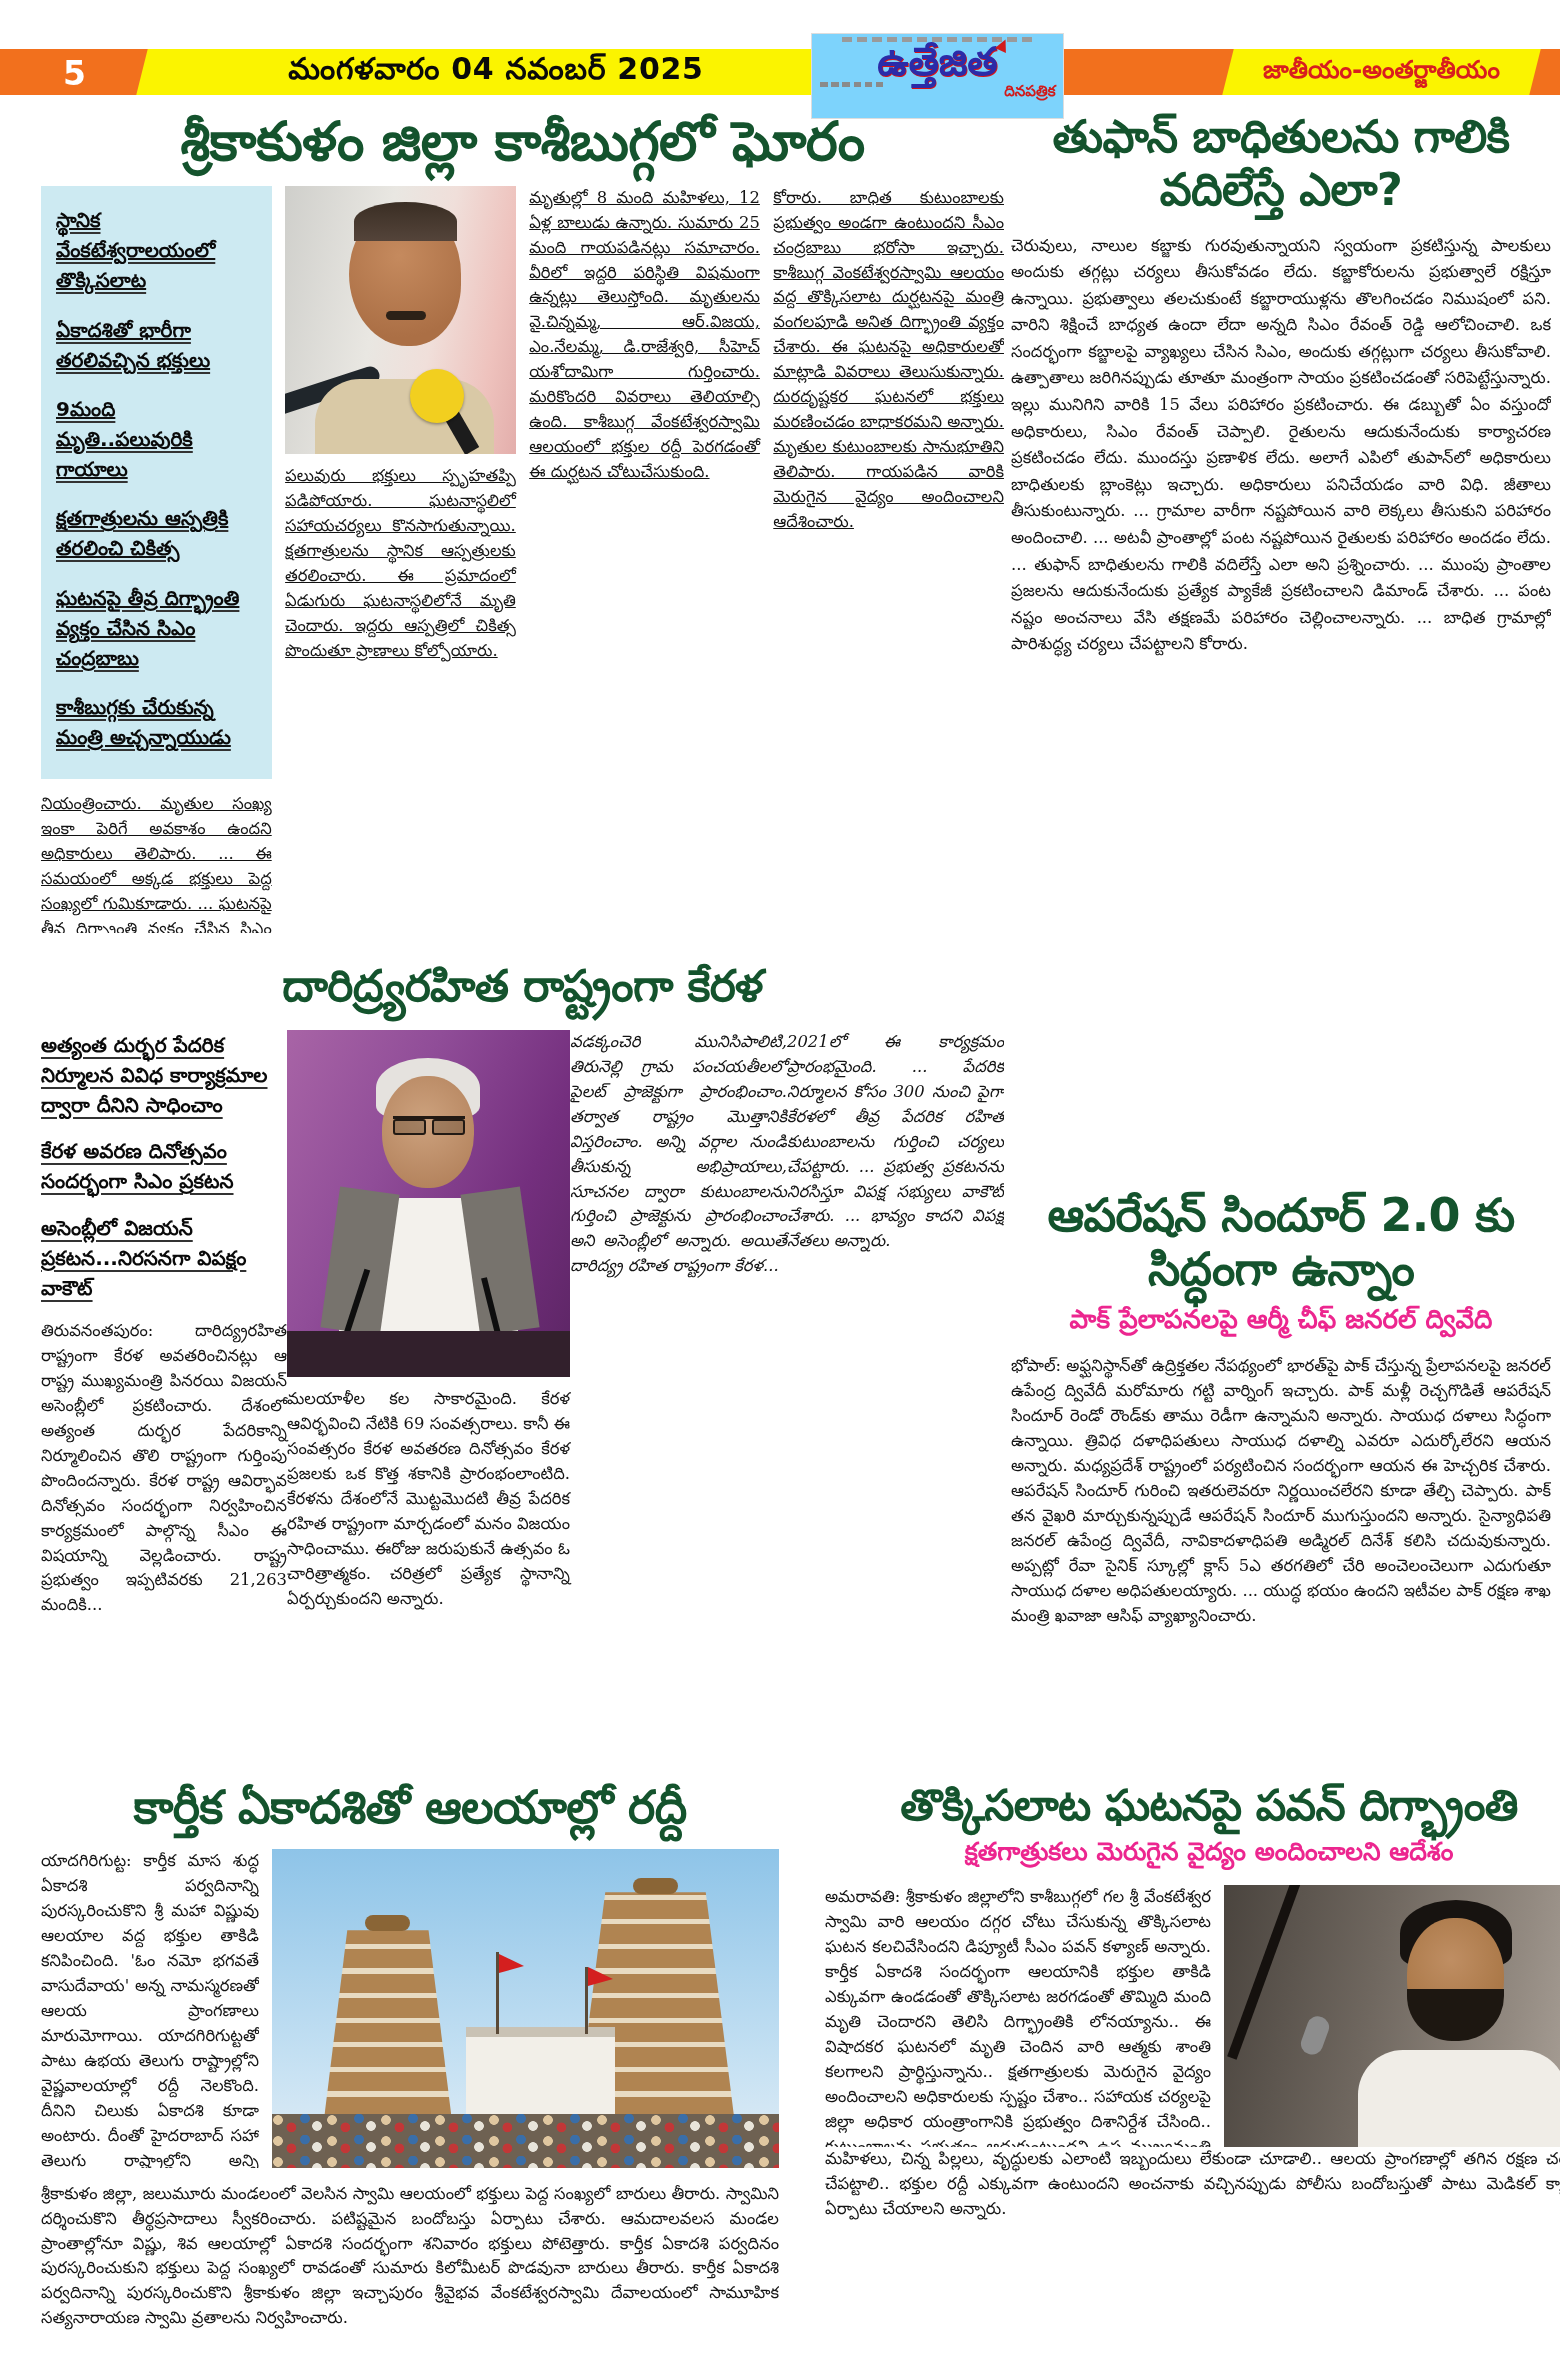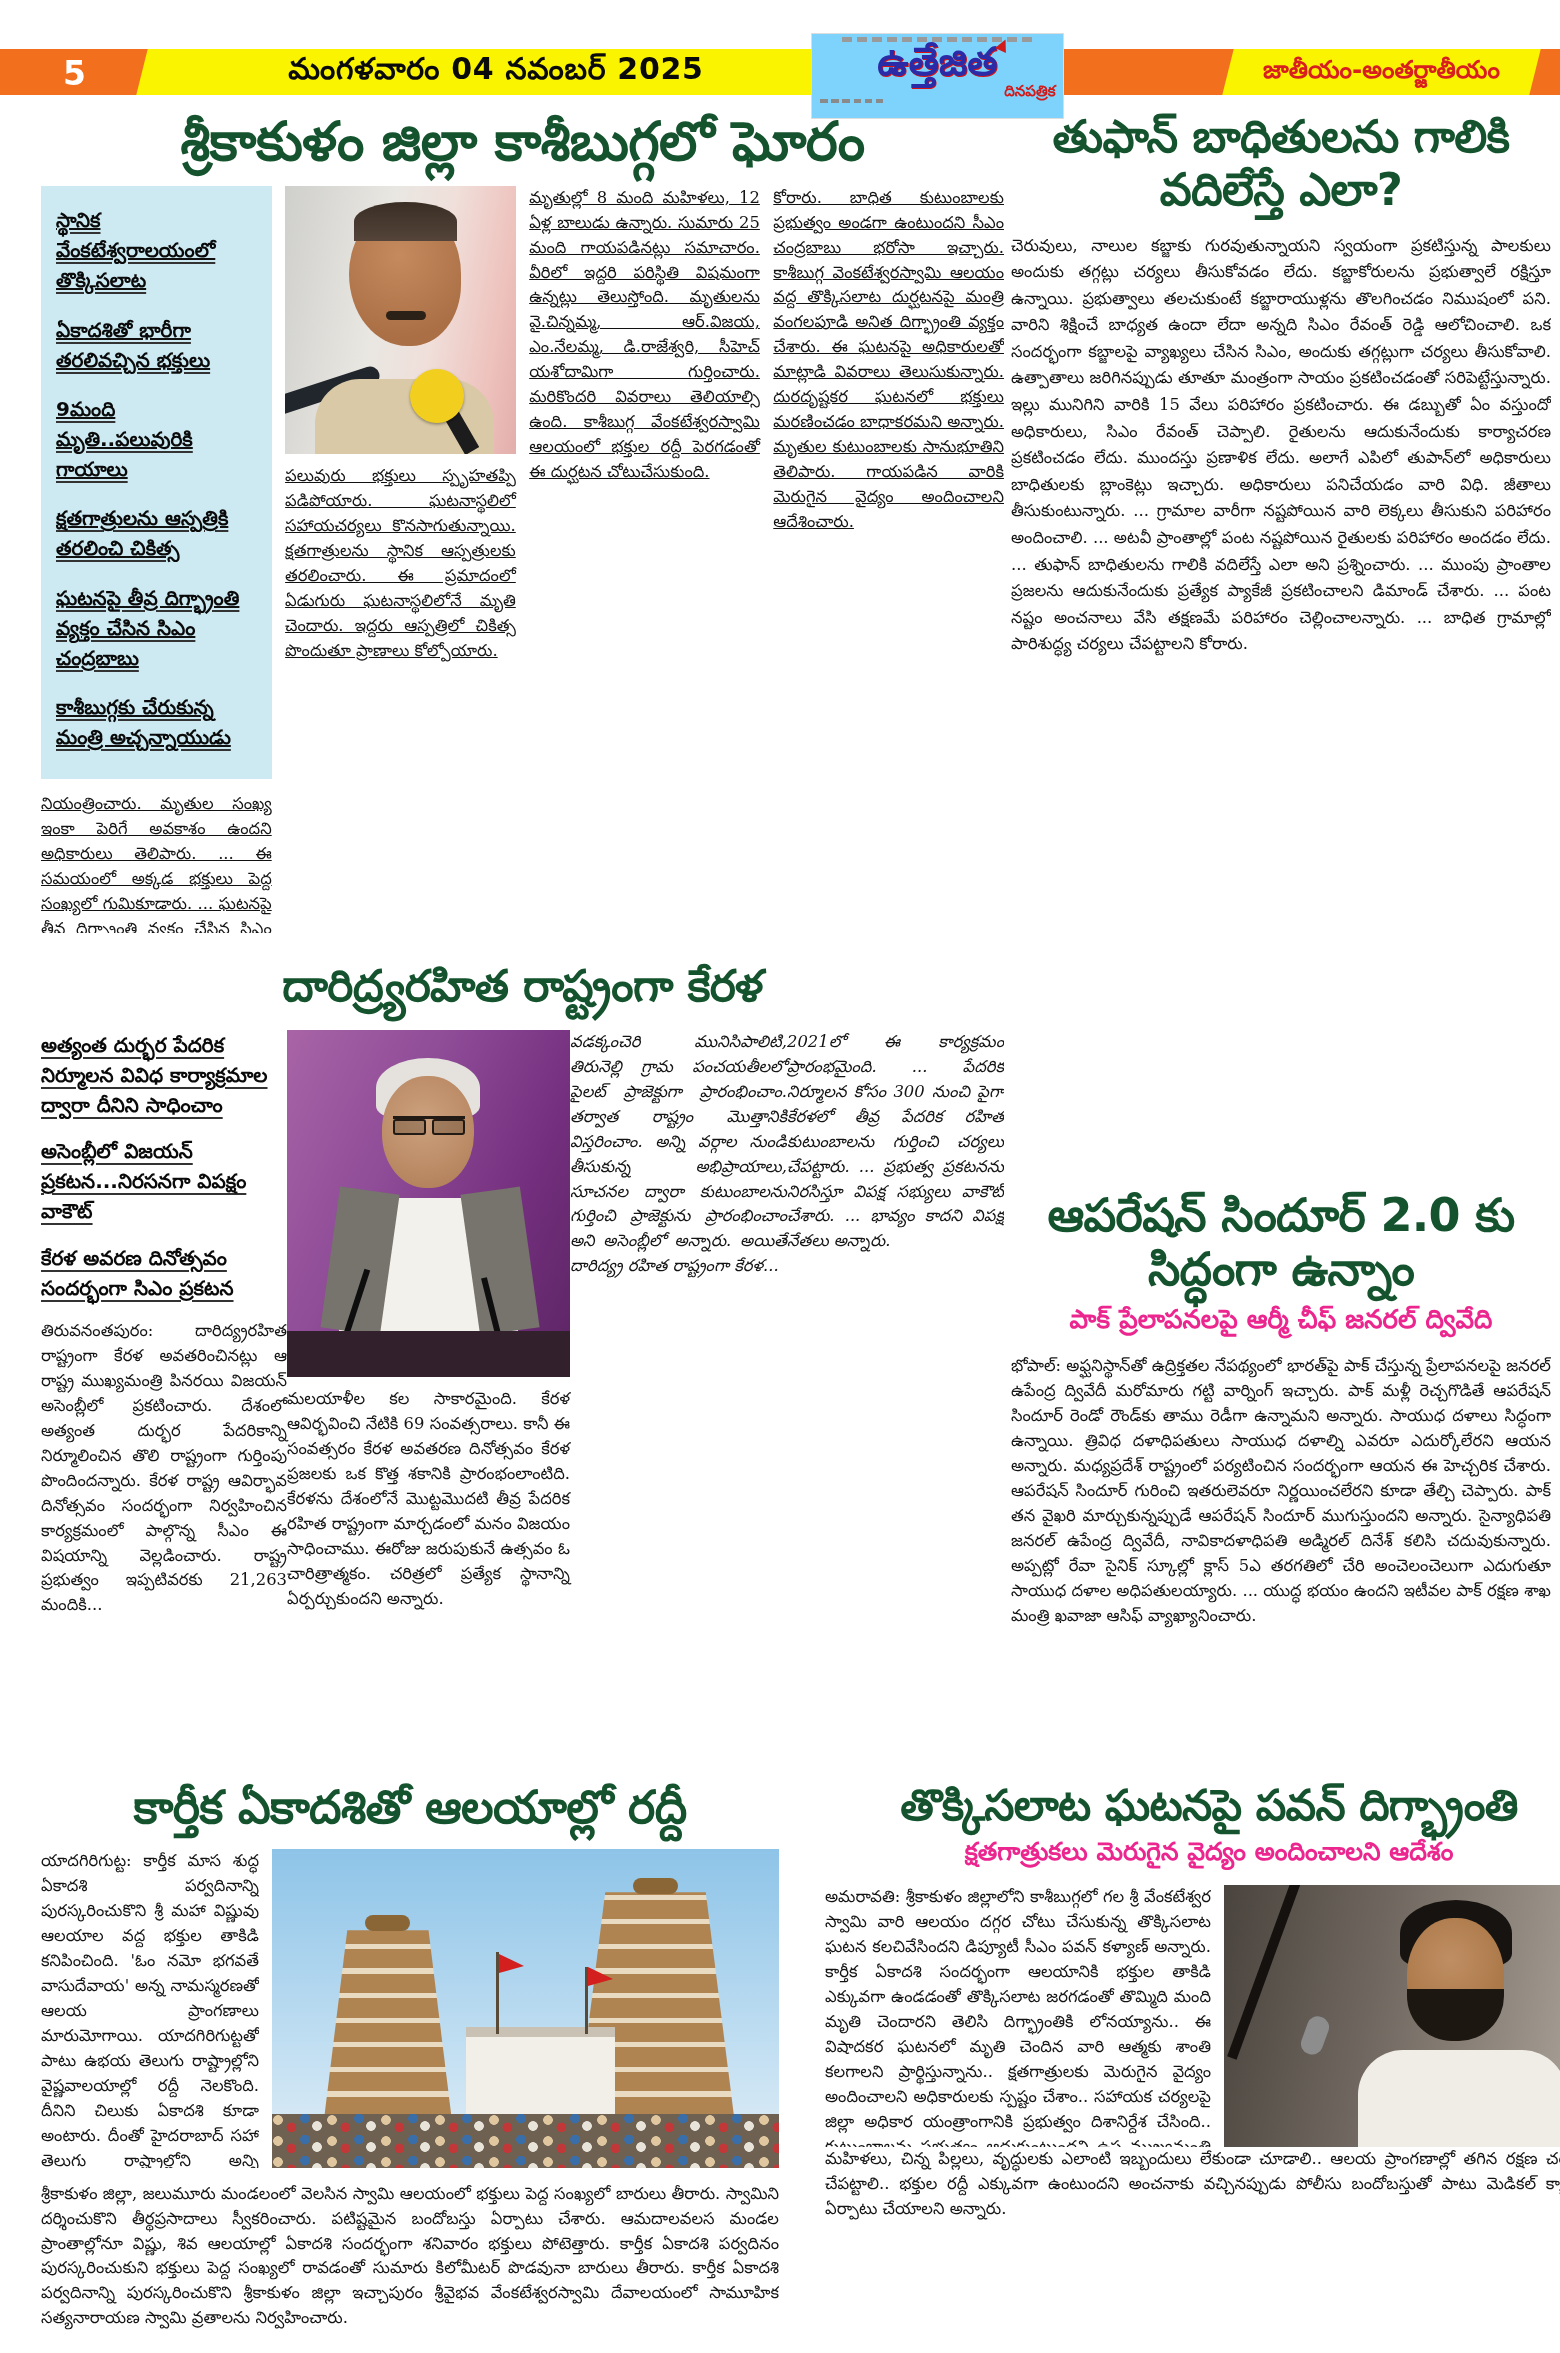--- a/index.html
+++ b/index.html
@@ -17,21 +17,21 @@
   .band-inner { transform:skewX(14deg); width:100%; height:100%;
     display:flex; align-items:center; justify-content:center; }
   .date-text { font-size:30px; font-weight:900; color:#0a0a0a; letter-spacing:0.7px; }
   .section-text { font-size:24.6px; font-weight:900; color:#d81e1e; }
   .masthead { position:absolute; left:811px; top:33px; width:253px; height:86px; background:#7dd3fc;
     border:0.7px solid #ddd; text-align:center; }
   .mast-license { height:4.5px; margin:3px 30px 0 30px; background:repeating-linear-gradient(90deg,#9a9a9a 0 10.4px,transparent 10.4px 15px); }
   .mast-title { font-size:39px; font-weight:900; color:#2b2ba8; line-height:1.05; text-shadow:0.7px 0.7px 0 #d11; }
   .mast-bird { position:absolute; right:54px; top:4.5px; width:0; height:0;
     border-left:6.7px solid transparent; border-right:6.7px solid transparent; border-bottom:12px solid #d11a1a; transform:rotate(25deg); }
-  .mast-row { display:flex; justify-content:space-between; align-items:flex-end; padding:0 7.5px; }
+  .mast-row { display:flex; justify-content:space-between; align-items:flex-start; padding:0 7.5px; }
   .mast-editor { width:67px; height:4.5px; background:repeating-linear-gradient(90deg,#8a8a8a 0 7.5px,transparent 7.5px 11.2px); }
   .mast-sub { font-size:15px; font-weight:bold; color:#d11a1a; }
   
   .headline { font-weight:900; color:#14532d; text-align:center; line-height:1.18; letter-spacing:-0.7px; }
   .bodytext { font-family:"DejaVu Serif", serif; font-size:16.4px; line-height:1.52; text-align:justify; color:#141414; }
   .subhead-pink { font-weight:900; color:#ec268f; text-align:center; }
   .bullet { font-size:20px; font-weight:600; line-height:1.5; color:#0a0a0a; margin-bottom:19.4px;
     text-decoration:underline; text-decoration-thickness:1.5px; text-underline-offset:5.2px; text-decoration-color:#333; }
   
   .art1 { position:absolute; left:41px; top:110px; width:963px; }
@@ -199,22 +199,22 @@
     <div class="headline">ఆపరేషన్ సిందూర్ 2.0 కు సిద్ధంగా ఉన్నాం</div>
     <div class="subhead-pink">పాక్ ప్రేలాపనలపై ఆర్మీ చీఫ్ జనరల్ ద్వివేది</div>
     <div class="bodytext">భోపాల్: అఫ్ఘనిస్థాన్‌తో ఉద్రిక్తతల నేపథ్యంలో భారత్‌పై పాక్ చేస్తున్న ప్రేలాపనలపై జనరల్ ఉపేంద్ర ద్వివేదీ మరోమారు గట్టి వార్నింగ్ ఇచ్చారు. పాక్ మళ్లీ రెచ్చగొడితే ఆపరేషన్ సిందూర్ రెండో రౌండ్‌కు తాము రెడీగా ఉన్నామని అన్నారు. సాయుధ దళాలు సిద్ధంగా ఉన్నాయి. త్రివిధ దళాధిపతులు సాయుధ దళాల్ని ఎవరూ ఎదుర్కోలేరని ఆయన అన్నారు. మధ్యప్రదేశ్ రాష్ట్రంలో పర్యటించిన సందర్భంగా ఆయన ఈ హెచ్చరిక చేశారు. ఆపరేషన్ సిందూర్ గురించి ఇతరులెవరూ నిర్ణయించలేరని కూడా తేల్చి చెప్పారు. పాక్ తన వైఖరి మార్చుకున్నప్పుడే ఆపరేషన్ సిందూర్ ముగుస్తుందని అన్నారు. సైన్యాధిపతి జనరల్ ఉపేంద్ర ద్వివేదీ, నావికాదళాధిపతి అడ్మిరల్ దినేశ్ కలిసి చదువుకున్నారు. అప్పట్లో రేవా సైనిక్ స్కూల్లో క్లాస్ 5ఎ తరగతిలో చేరి అంచెలంచెలుగా ఎదుగుతూ సాయుధ దళాల అధిపతులయ్యారు. ... యుద్ధ భయం ఉందని ఇటీవల పాక్ రక్షణ శాఖ మంత్రి ఖవాజా ఆసిఫ్ వ్యాఖ్యానించారు.</div>
   </div>
 
   <div class="art4">
     <div class="headline">దారిద్ర్యరహిత రాష్ట్రంగా కేరళ</div>
     <div class="art4-content">
       <div class="art4-colA">
         <div class="bullet">అత్యంత దుర్భర పేదరిక నిర్మూలన వివిధ కార్యాక్రమాల ద్వారా దీనిని సాధించాం</div>
+        <div class="bullet">కేరళ అవరణ దినోత్సవం సందర్భంగా సిఎం ప్రకటన</div>
         <div class="bullet">అసెంబ్లీలో విజయన్ ప్రకటన...నిరసనగా విపక్షం వాకౌట్</div>
-        <div class="bullet">కేరళ అవరణ దినోత్సవం సందర్భంగా సిఎం ప్రకటన</div>
         <div class="bodytext">తిరువనంతపురం: దారిద్య్రరహిత రాష్ట్రంగా కేరళ అవతరించినట్లు ఆ రాష్ట్ర ముఖ్యమంత్రి పినరయి విజయన్ అసెంబ్లీలో ప్రకటించారు. దేశంలో అత్యంత దుర్భర పేదరికాన్ని నిర్మూలించిన తొలి రాష్ట్రంగా గుర్తింపు పొందిందన్నారు. కేరళ రాష్ట్ర ఆవిర్భావ దినోత్సవం సందర్భంగా నిర్వహించిన కార్యక్రమంలో పాల్గొన్న సీఎం ఈ విషయాన్ని వెల్లడించారు. రాష్ట్ర ప్రభుత్వం ఇప్పటివరకు 21,263 మందికి...</div>
       </div>
       <div class="art4-colB">
         <div class="photo2">
           <div class="p2-shirt"></div>
           <div class="p2-vest-l"></div>
           <div class="p2-vest-r"></div>
           <div class="p2-hair"></div>
           <div class="p2-head"></div>
           <div class="p2-glasses">

